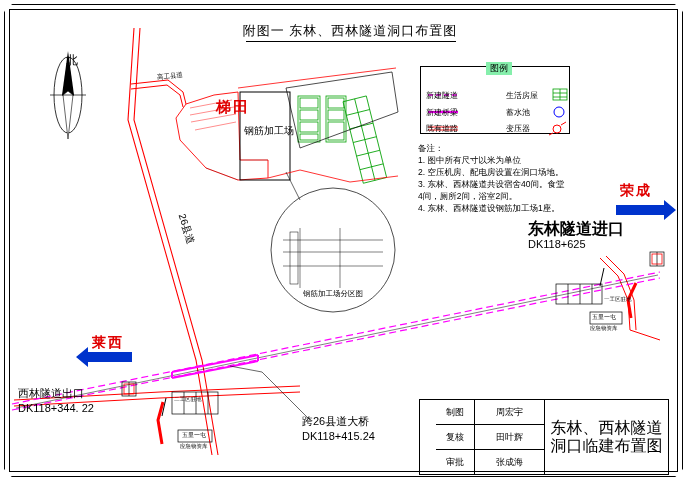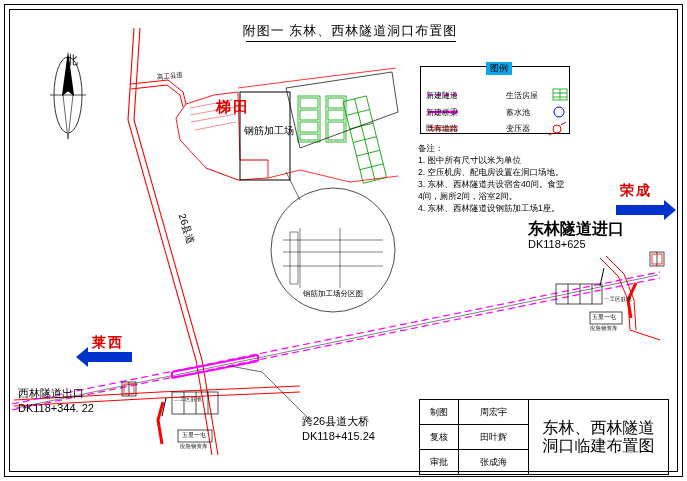--- a/index.html
+++ b/index.html
@@ -1,39 +1,39 @@
 <!DOCTYPE html>
 <html><head>
 <meta charset="utf-8">
 <style>
   html,body{margin:0;padding:0;background:#fff;}
   body{font-family:"Liberation Sans","DejaVu Sans",sans-serif;}
-  #page{position:relative;width:687px;height:481px;background:#ffffff;overflow:hidden;}
+  #page{position:relative;width:687px;height:481px;background:#ffffff;overflow:hidden;border-radius:26px;}
   .frame-outer{position:absolute;left:4px;top:4px;width:679px;height:473px;border:1px solid #000;box-sizing:border-box;}
   .frame-inner{position:absolute;left:9px;top:9px;width:669px;height:463px;border:1px solid #000;box-sizing:border-box;}
   .title{position:absolute;left:180px;top:22px;width:340px;text-align:center;font-size:13px;color:#000;letter-spacing:1px;}
   .title-underline{position:absolute;left:246px;top:41px;width:210px;height:1px;background:#000;}
 
   .lbl{position:absolute;font-size:9px;color:#000;white-space:nowrap;}
   .lbl-red{color:#e00000;}
   .lbl-big{font-size:12px;}
   .lbl-bold{font-weight:bold;}
 
   svg.layer{position:absolute;left:0;top:0;width:687px;height:481px;}
 
   
   .legend{position:absolute;left:420px;top:66px;width:150px;height:68px;border:1px solid #000;box-sizing:border-box;background:#fff;}
-  .legend-title{position:absolute;left:486px;top:62px;background:#0ea5e9;padding:0 4px;font-size:9px;}
+  .legend-title{position:absolute;left:486px;top:62px;background:#86efac;padding:0 4px;font-size:9px;}
   .legend-row{position:absolute;font-size:8px;color:#000;white-space:nowrap;}
 
   
   .notes{position:absolute;left:418px;top:142px;width:170px;font-size:8.5px;line-height:12px;color:#000;}
 
   
-  .tblock{position:absolute;left:419px;top:399px;width:250px;height:76px;border:1px solid #000;box-sizing:border-box;display:flex;}
+  .tblock{position:absolute;left:419px;top:399px;width:250px;height:76px;border:1px solid #000;box-sizing:border-box;display:flex;padding-left:16px;}
   .tblock .left{width:108px;display:flex;flex-direction:column;}
   .tblock .left .r{flex:1;display:flex;border-bottom:1px solid #000;}
   .tblock .left .r:last-child{border-bottom:none;}
   .tblock .left .c1{width:38px;border-right:1px solid #000;display:flex;align-items:center;justify-content:center;font-size:9px;}
   .tblock .left .c2{flex:1;display:flex;align-items:center;justify-content:center;font-size:9px;}
   .tblock .right{flex:1;border-left:1px solid #000;display:flex;flex-direction:column;align-items:center;justify-content:center;font-size:16px;line-height:18px;}
   .detail-cap{position:absolute;left:283px;top:289px;width:100px;text-align:center;font-size:7.5px;color:#000;font-family:Liberation Serif, serif;}
 
   .compass-n{position:absolute;left:66px;top:52px;font-size:12px;}
 </style>

